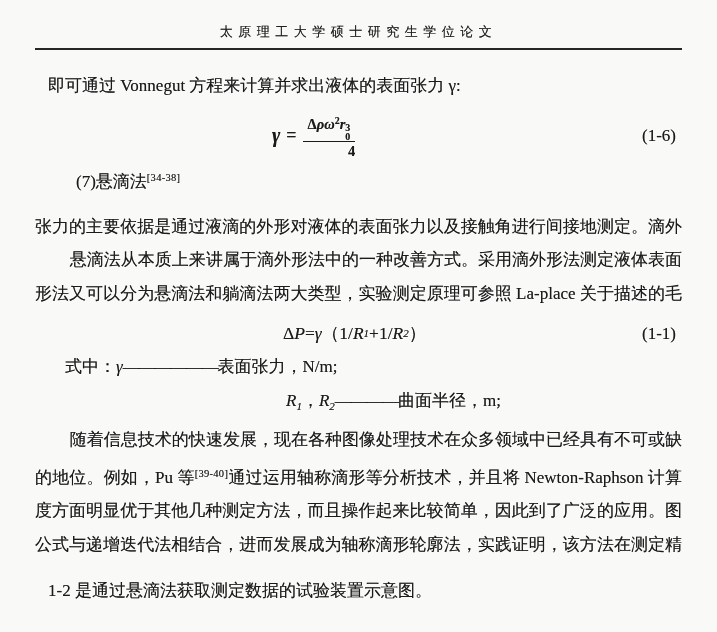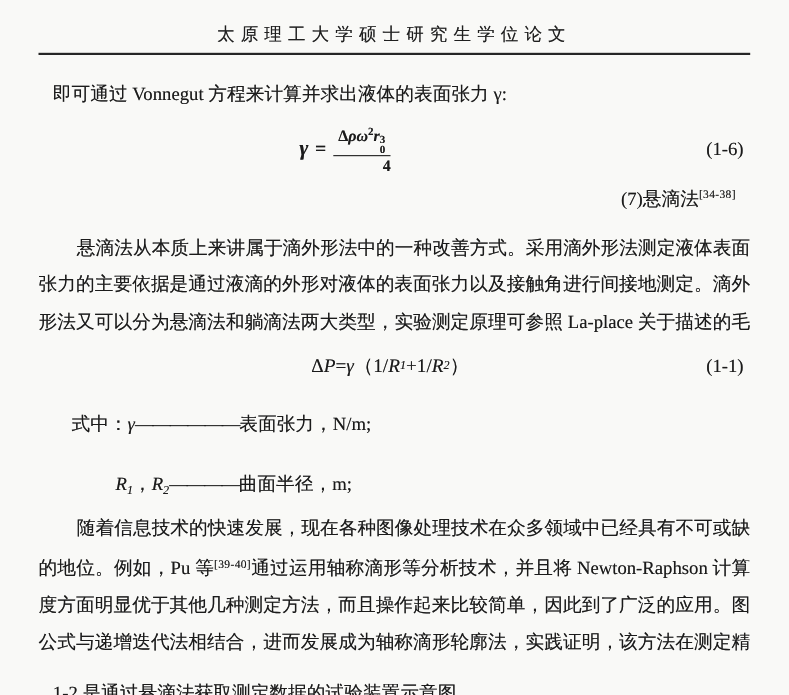--- a/index.html
+++ b/index.html
@@ -11,42 +11,42 @@
   .page {
     position: relative;
     width: 717px; height: 632px;
     font-family: "Liberation Serif", "DejaVu Serif", serif;
     color: #1b1b1b;
     text-shadow: 0 0 0.4px rgba(20,20,20,0.55);
   }
   .header {
     text-align: center;
     padding-top: 22px;
-    font-size: 16px;
+    font-size: 13px;
     line-height: 20px;
     letter-spacing: 5.5px;
     color: #1f1f1f;
     white-space: nowrap;
   }
   .header-rule {
     margin: 6px 35px 0 35px;
     border-top: 2px solid #262626;
     height: 0;
   }
   .content {
     margin: 0 35px;
     font-size: 17px;
     line-height: 33.4px;
   }
   .line { margin: 13px; }
   .intro { margin-top: 24px; line-height: 24px; }
   .jline { text-align: justify; text-align-last: justify; }
   .lastline { text-align: left; text-align-last: left; }
   .first-indent { text-indent: 2.05em; }
-  .section-head { margin-top: 2px; line-height: 30px; text-indent: 28px; text-align: right; }
+  .section-head { margin-top: 2px; line-height: 30px; text-indent: 28px; }
   .para { margin-top: 6px; }
   sup.ref {
     font-size: 10.5px;
     vertical-align: 6px;
     letter-spacing: 0.3px;
     text-indent: 0;
     display: inline-block;
   }
   
   .eqrow {
@@ -82,23 +82,23 @@
     flex-direction: column;
     align-items: center;
     font-size: 10px;
     line-height: 8.5px;
     font-style: normal;
     transform: translateY(2px);
   }
   .eq2body { font-size: 17.5px; }
   .eq2body sub { font-size: 11px; font-style: italic; }
   
-  .wline { white-space: nowrap; margin-top: 20px; }
+  .wline { white-space: nowrap; }
   .w1 { padding-left: 30px; }
-  .w2, .w3 { padding-left: 70px; }
+  .w2, .w3 { padding-left: 70px; text-align: center; }
   .wline sub { font-size: 11px; font-style: italic; }
   .dash { letter-spacing: -1.2px; }
 </style>
 </head>
 <body>
 
 <div class="page">
 
   <div class="header">
     <span>太原理工大学硕士研究生学位论文</span>
@@ -120,22 +120,22 @@
               </span></span>
           <span class="fden">4</span>
         </span>
       </span>
       <span class="eqtag">(1-6)</span>
     </div>
 
     <p class="line section-head"><span>(7)悬滴法</span><sup class="ref">[34-38]</sup></p>
 
     <div class="para">
+      <div class="jline">张力的主要依据是通过液滴的外形对液体的表面张力以及接触角进行间接地测定。滴外</div>
       <div class="jline first-indent">悬滴法从本质上来讲属于滴外形法中的一种改善方式。采用滴外形法测定液体表面</div>
-      <div class="jline">张力的主要依据是通过液滴的外形对液体的表面张力以及接触角进行间接地测定。滴外</div>
       <div class="jline">形法又可以分为悬滴法和躺滴法两大类型，实验测定原理可参照 La-place 关于描述的毛</div>
     </div>
 
     <div class="eqrow eq2row">
       <span class="eqbody eq2body">
           <span>Δ</span>
           <span class="mvar">P</span>
           <span>=</span>
           <span class="mvar">γ</span>
           <span>（1/</span>

